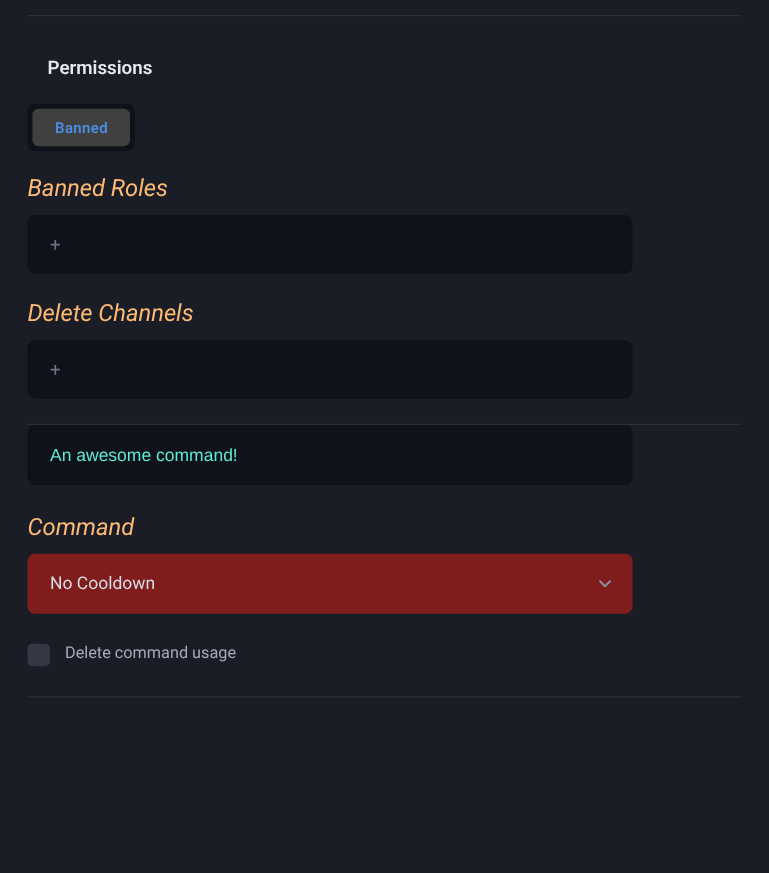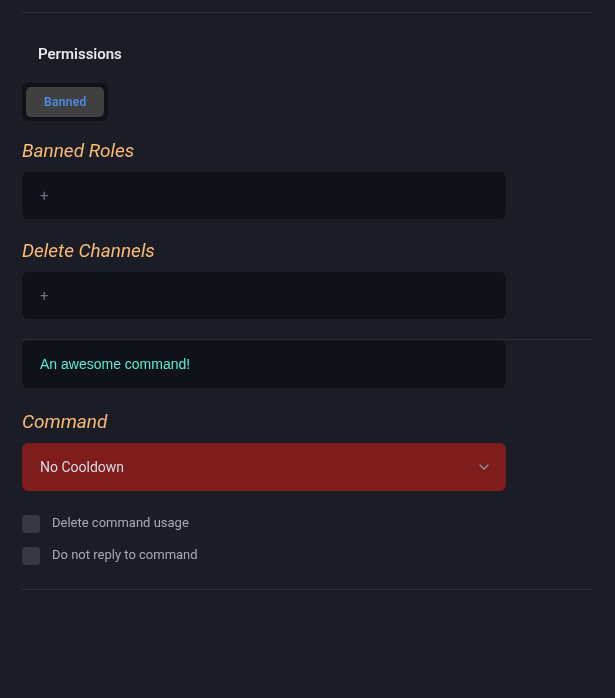--- a/index.html
+++ b/index.html
@@ -161,19 +161,15 @@
     <svg class="chevron" width="12" height="12" viewBox="0 0 12 12">
         <path d="M2 4l4 4 4-4" stroke="#8a92a6" stroke-width="1.5" fill="none" stroke-linecap="round" stroke-linejoin="round"></path>
       </svg>
   </div>
 
   <div class="checkbox-row">
     <div class="checkbox"></div>
     <span class="checkbox-label">Delete command usage</span>
   </div>
 
-  <div class="checkbox-row">
-    <div class="checkbox"></div>
-    <span class="checkbox-label">Do not reply to command</span>
-  </div>
 
   <div class="bottom-divider"></div>
 </div>
 
 </body></html>

